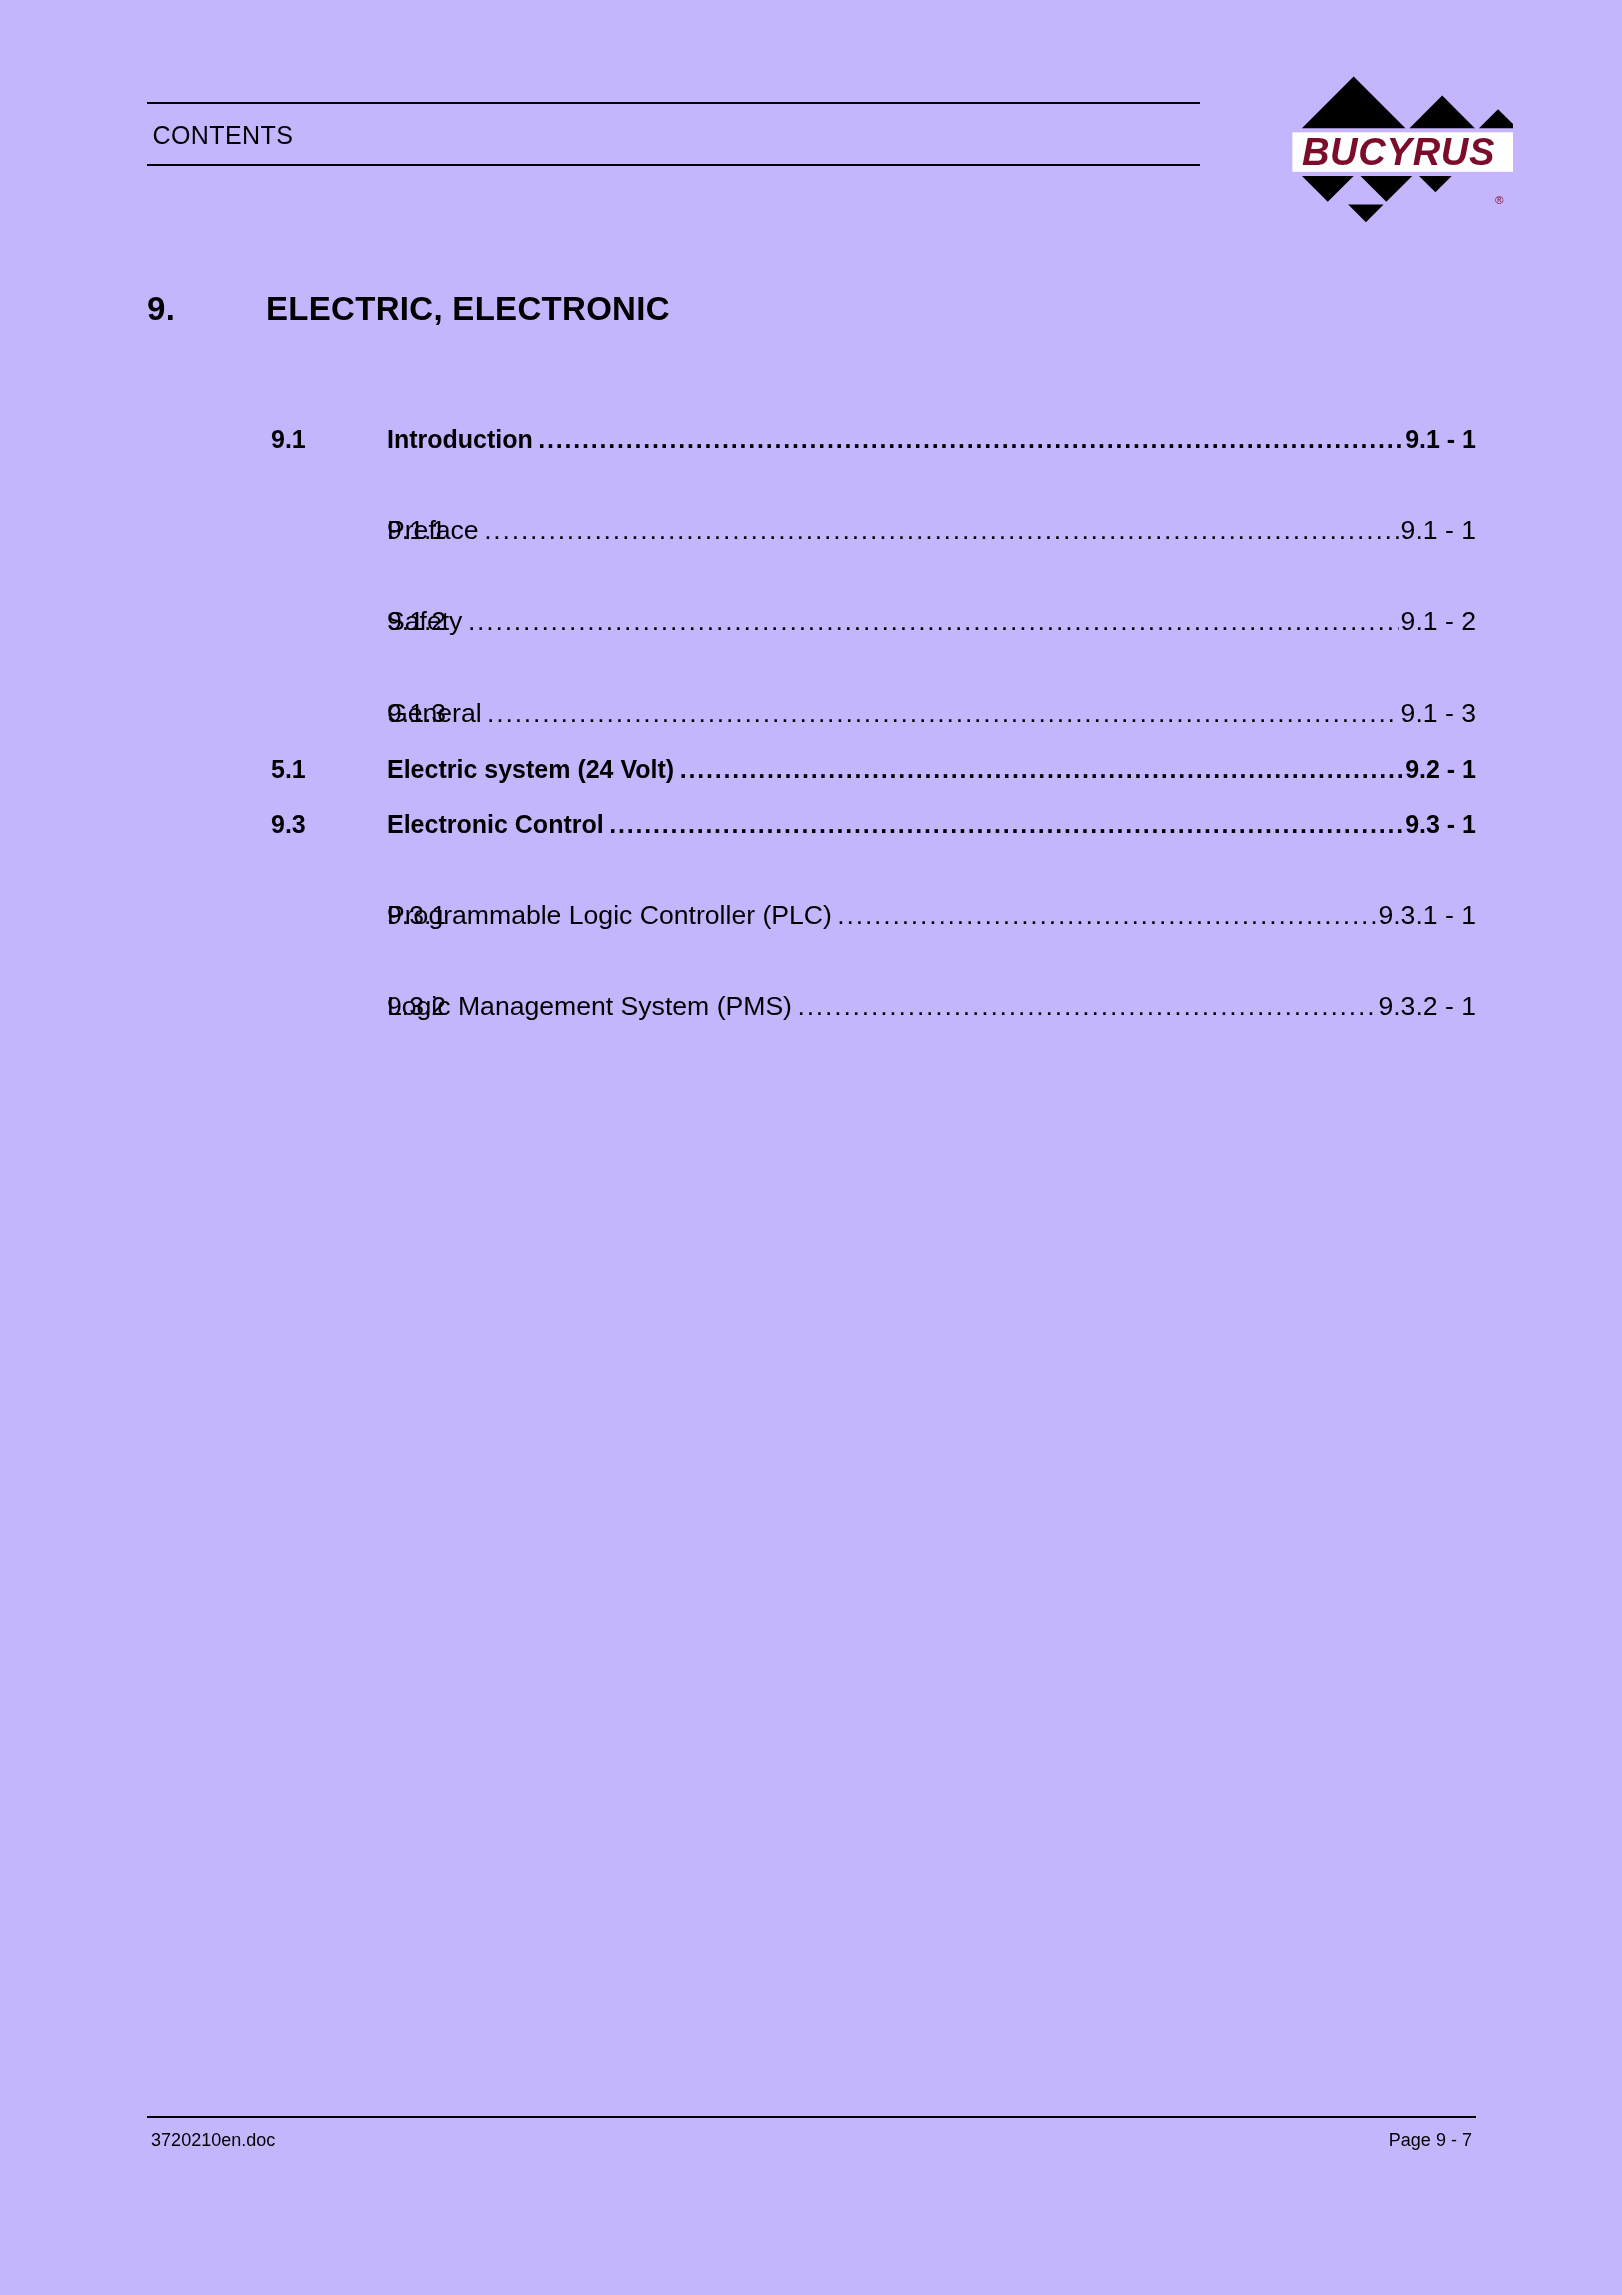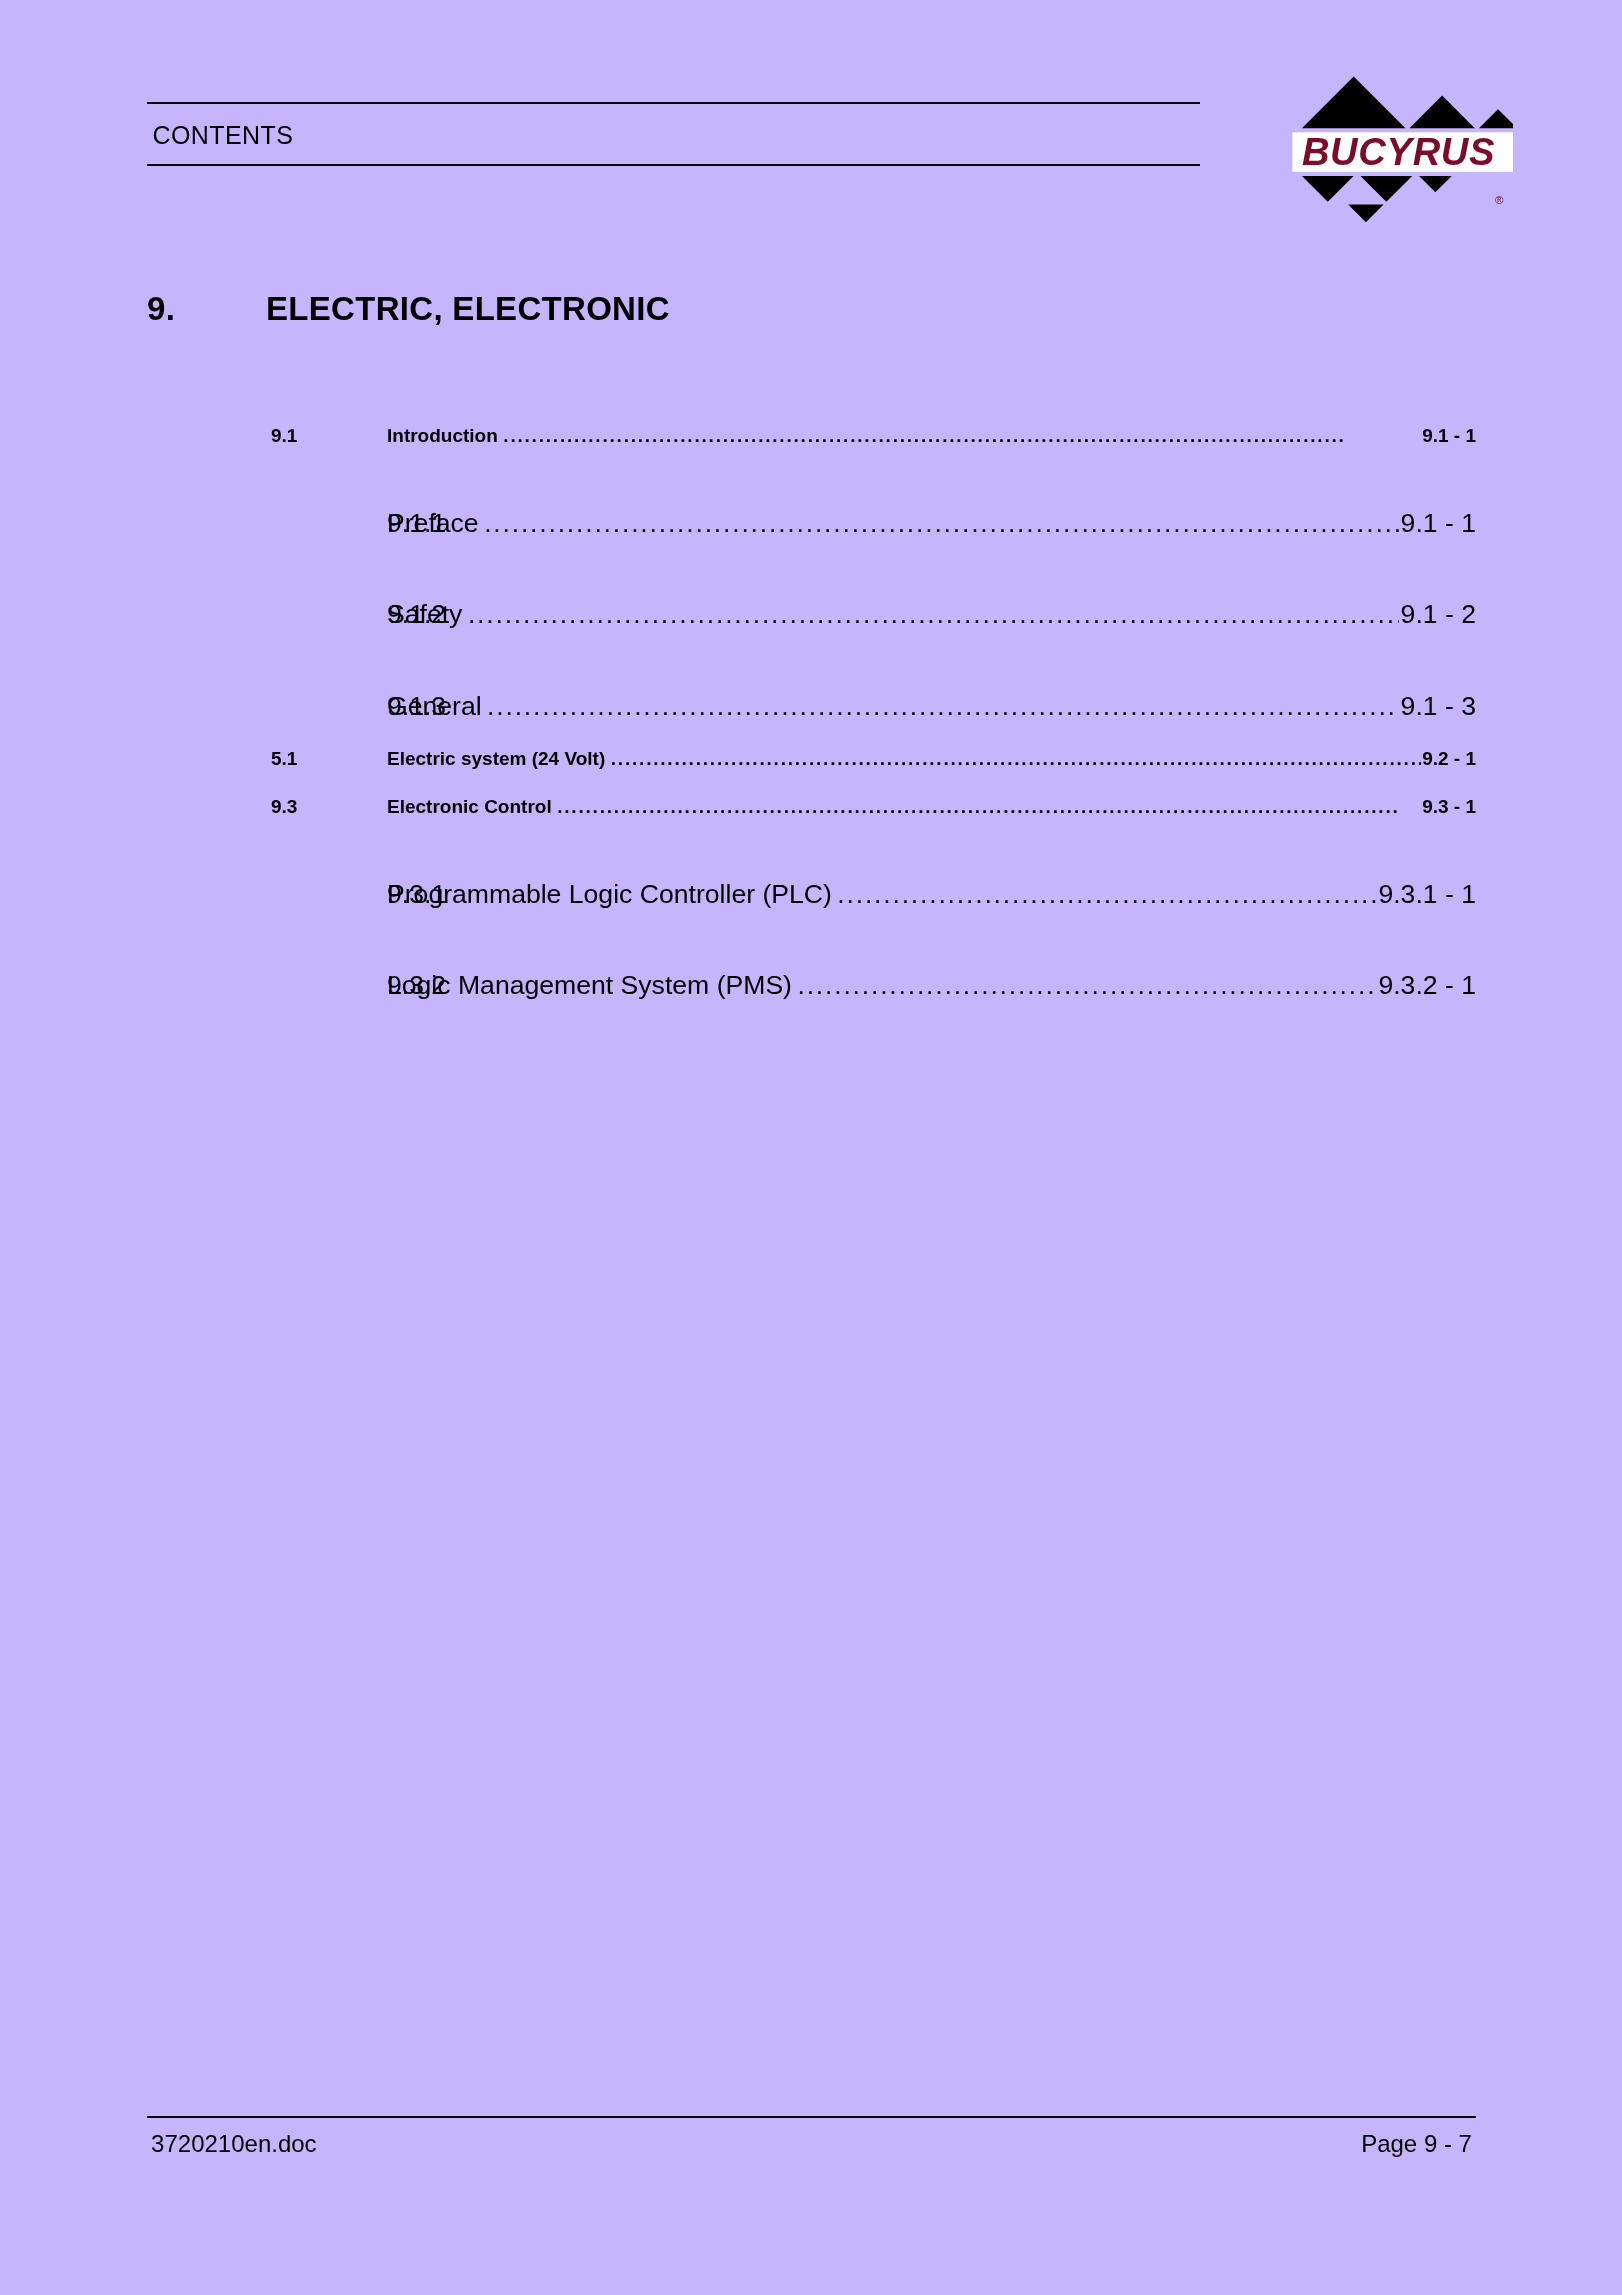--- a/index.html
+++ b/index.html
@@ -83,21 +83,21 @@
     width: 1329px;
   }
   .toc-row {
     display: flex;
     align-items: baseline;
     width: 100%;
     white-space: nowrap;
   }
   .lvl1 {
     font-weight: bold;
-    font-size: 19px;
+    font-size: 25px;
     margin-top: 26px;
     margin-bottom: 6.8px;
   }
   .lvl2 {
     font-weight: normal;
     font-size: 26.6px;
     margin-top: 17.7px;
     margin-bottom: 1.4px;
   }
   .num1 {
@@ -138,21 +138,21 @@
     top: 2116px;
     width: 1329px;
   }
   .footer-rule {
     border-top: 2px solid #000000;
     width: 100%;
   }
   .footer-row {
     display: flex;
     justify-content: space-between;
-    font-size: 24px;
+    font-size: 18px;
     padding-top: 12.3px;
   }
   .footer-left { padding-left: 4.1px; }
   .footer-right { padding-right: 4.1px; }
 </style>
 </head>
 <body>
 
 <div class="page">
 

